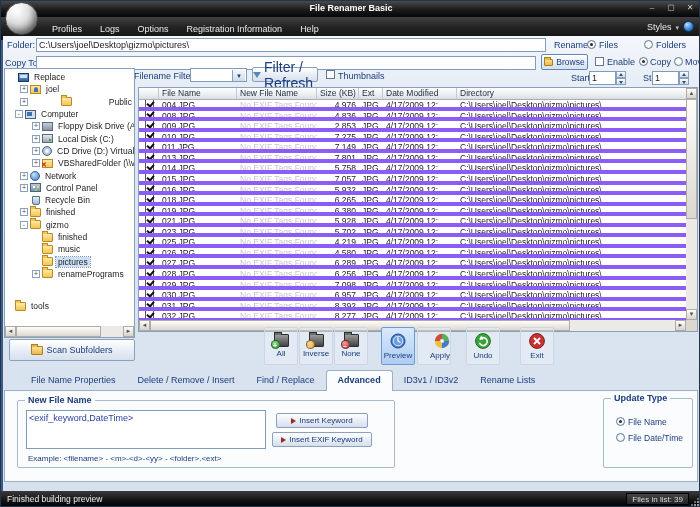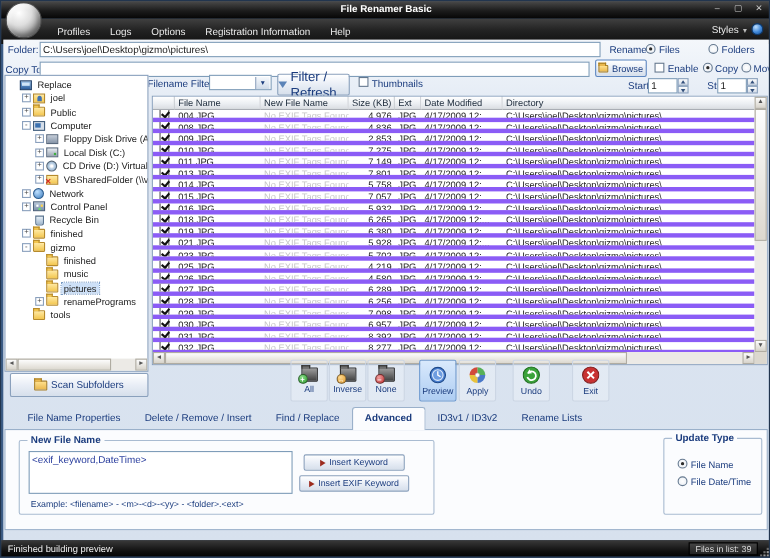--- a/index.html
+++ b/index.html
@@ -154,21 +154,21 @@
     border:1px solid rgba(0,0,0,.45); }
   .badge.green{background:radial-gradient(circle at 35% 30%,#8fe08f,#2d9c2d);}
   .badge.green::after{content:'+';}
   .badge.orange{background:radial-gradient(circle at 35% 30%,#ffd98f,#df9a2e);}
   .badge.orange::after{content:'↔';font-size:6px;}
   .badge.red{background:radial-gradient(circle at 35% 30%,#f0a0a0,#c23030);}
   .badge.red::after{content:'–';}
 
   
   .tabstrip { position:absolute; left:3px; top:367px; width:694px; height:22px; display:flex;
-    align-items:flex-end; font-size:9px; color:#1b3c7e; padding-left:10px; }
+    align-items:flex-end; font-size:9px; color:#1b3c7e; padding-left:16px; }
   .tab { padding:4px 11px 5px; white-space:nowrap; }
   .tab.active { background:#fbfcfe; border:1px solid #9ab0ca; border-bottom:none;
     border-radius:3px 3px 0 0; font-weight:bold; margin-bottom:-1px; z-index:3; padding-bottom:6px; }
 
   
   .bottom-panel { position:absolute; left:3px; top:389px; width:694px; height:92px;
     background:#fbfcfe; border:1px solid #9ab0ca; }
   .groupbox { position:absolute; border:1px solid #a9bbd1; border-radius:2px; }
   .group-title { position:absolute; top:-6px; left:7px; background:#fbfcfe; padding:0 3px;
     color:#1b3c7e; font-size:9px; font-weight:bold; white-space:nowrap; }
@@ -257,45 +257,45 @@
   <span class="spin" style="left:678px;top:70px;">
       <span class="up"></span>
       <span class="dn"></span>
     </span>
 
   <span class="lbl" style="left:133px;top:70px;">Filename Filter:</span>
   <div class="tb" style="left:189px;top:67px;width:57px;height:14px;">
     <span></span>
     <span class="dd-btn"></span>
   </div>
-  <div class="btn" style="left:251px;top:66px;width:66px;height:20px;font-size:12px;justify-content:flex-end;">
+  <div class="btn" style="left:251px;top:66px;width:66px;height:15px;font-size:14px;justify-content:flex-end;">
     <span style="width:0;height:0;border-left:4px solid transparent;border-right:4px solid transparent;border-top:6px solid #5b84b8;"></span>
     <span>Filter / Refresh</span>
   </div>
   <span class="checkbox" style="left:325px;top:69px;"></span>
   <span class="lbl" style="left:337px;top:70px;">Thumbnails</span>
 
   <div class="tree-panel">
     <div class="tree-view">
         <div class="tree-item" style="padding-left: 3px;">
           <span class="exp-sp"></span>
           <span class="ticon desktop"></span>
           <span class="tlabel">Replace</span>
         </div>
         <div class="tree-item" style="padding-left: 15px;">
           <span class="exp">+</span>
           <span class="ticon user"></span>
           <span class="tlabel">joel</span>
         </div>
-        <div class="tree-item" style="padding-left: 15px;">
+        <div class="tree-item" style="padding-left: 15px; justify-content: space-between;">
           <span class="exp">+</span>
           <span class="ticon folder"></span>
           <span class="tlabel">Public</span>
         </div>
-        <div class="tree-item" style="padding-left: 15px;">
+        <div class="tree-item" style="padding-left: 10px;">
           <span class="exp">-</span>
           <span class="ticon computer"></span>
           <span class="tlabel">Computer</span>
         </div>
         <div class="tree-item" style="padding-left: 27px;">
           <span class="exp">+</span>
           <span class="ticon floppy"></span>
           <span class="tlabel">Floppy Disk Drive (A:)</span>
         </div>
         <div class="tree-item" style="padding-left: 27px;">
@@ -351,21 +351,21 @@
         <div class="tree-item" style="padding-left: 27px;">
           <span class="exp-sp"></span>
           <span class="ticon folder"></span>
           <span class="tlabel selected">pictures</span>
         </div>
         <div class="tree-item" style="padding-left: 27px;">
           <span class="exp">+</span>
           <span class="ticon folder"></span>
           <span class="tlabel">renamePrograms</span>
         </div>
-        <div class="tree-item" style="padding-left: 15px;">
+        <div class="tree-item" style=" margin-top: 20px;">
           <span class="exp-sp"></span>
           <span class="ticon folder"></span>
           <span class="tlabel">tools</span>
         </div>
       </div>
     <div class="sb-h" style="right:0;">
       <span class="sb-btn l"></span>
       <span class="sb-thumb" style="width:85px;"></span>
       <span style="flex:1;"></span>
       <span class="sb-btn r"></span>
@@ -655,21 +655,21 @@
   </div>
 
   <div class="abtn selected" style="left:380px;">
     <svg width="16" height="16" viewBox="0 0 16 16">
       <circle cx="8" cy="8" r="7" fill="#4a7fd0" stroke="#1e4a8a"></circle>
       <circle cx="8" cy="8" r="4.8" fill="#6d9ce0" stroke="#dce9f8" stroke-width="1"></circle>
       <path d="M8 4.5 V8 L10.5 9.5" stroke="#fff" stroke-width="1.2" fill="none"></path>
     </svg>
     <span>Preview</span>
   </div>
-  <div class="abtn" style="left:416px;">
+  <div class="abtn" style="left:416px;align-items:flex-end;">
     <svg width="16" height="16" viewBox="0 0 16 16">
       <path d="M8 8 L8 .8 A7.2 7.2 0 0 1 15.2 8 Z" fill="#58b058"></path>
       <path d="M8 8 L15.2 8 A7.2 7.2 0 0 1 8 15.2 Z" fill="#4a78c8"></path>
       <path d="M8 8 L8 15.2 A7.2 7.2 0 0 1 .8 8 Z" fill="#e8c23a"></path>
       <path d="M8 8 L.8 8 A7.2 7.2 0 0 1 8 .8 Z" fill="#d24a3a"></path>
       <circle cx="8" cy="8" r="2" fill="#fff" stroke="#aaa" stroke-width=".5"></circle>
     </svg>
     <span>Apply</span>
   </div>
   <div class="abtn" style="left:465px;">

